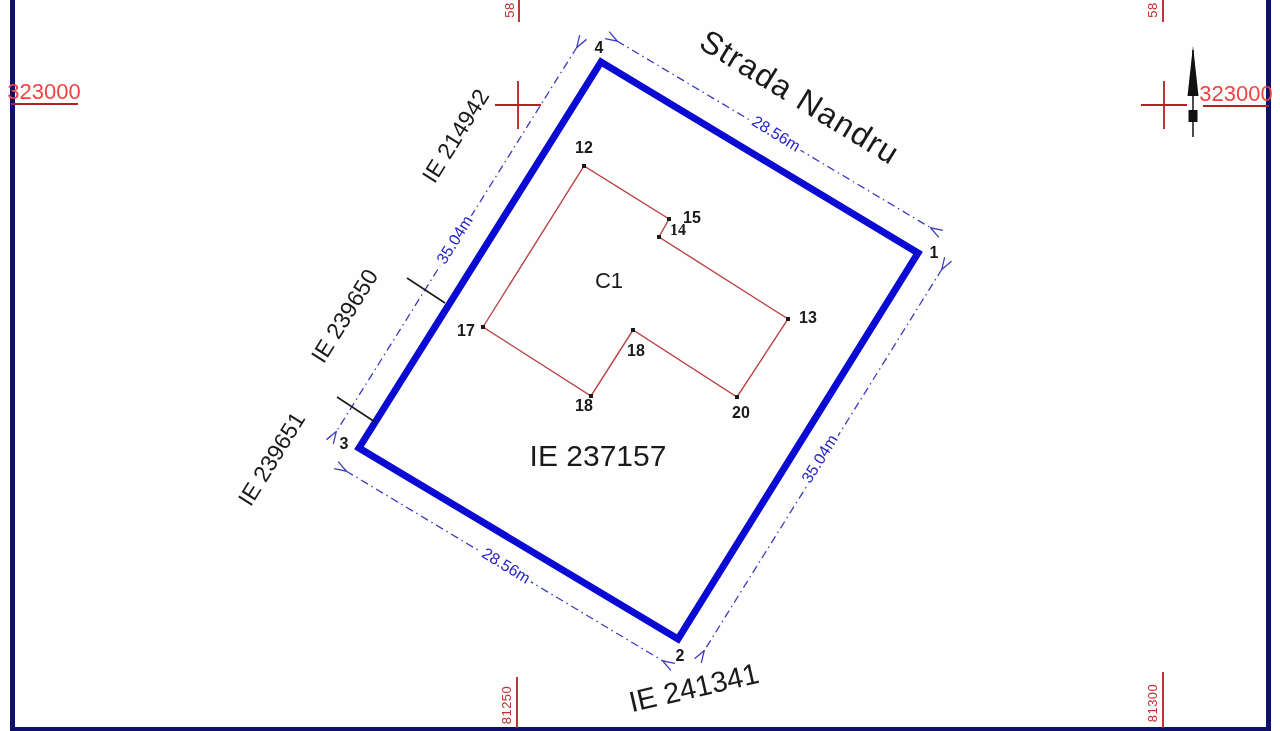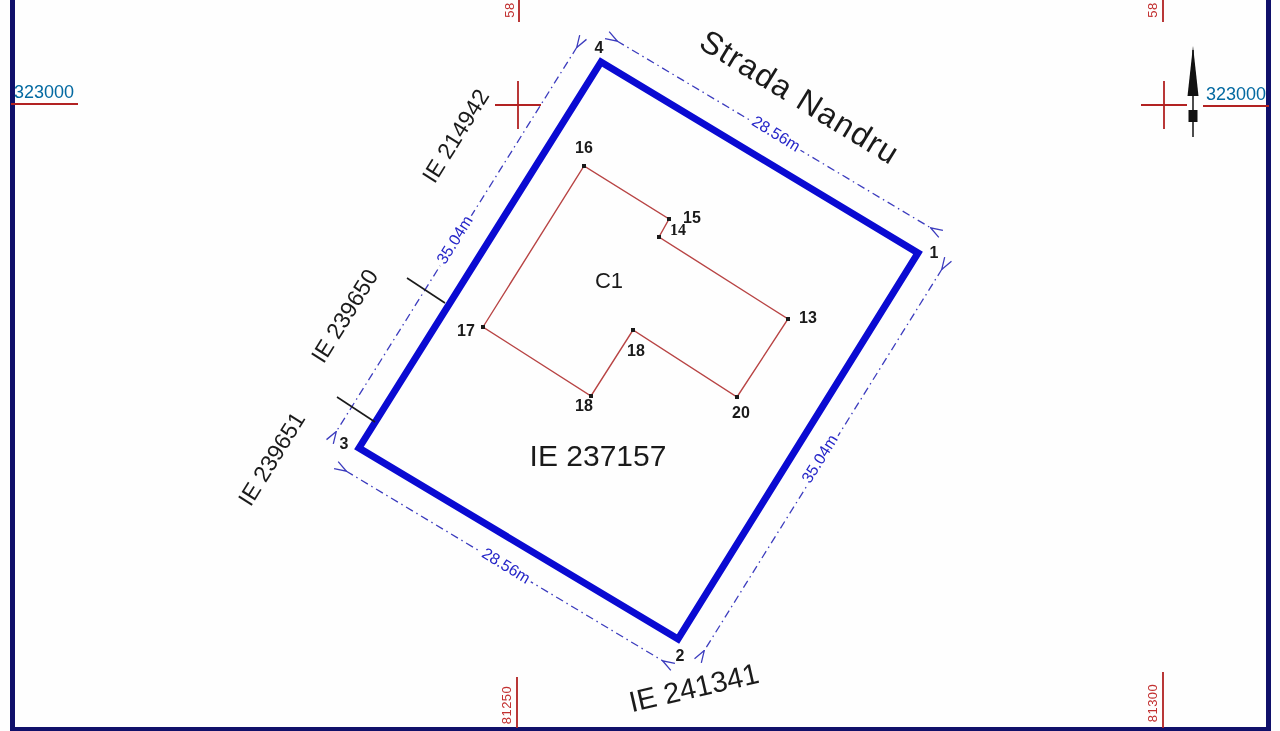--- a/index.html
+++ b/index.html
@@ -19,21 +19,21 @@
   }
   .street{font-size:32px;letter-spacing:1.5px;transform:translate(-50%,-50%) rotate(31.5deg);}
   .dim{font-size:16px;color:#2525c8;background:#fefefe;padding:0 3px;}
   .dim.r31{transform:translate(-50%,-50%) rotate(31.5deg);}
   .dim.rm58{transform:translate(-50%,-50%) rotate(-58deg);}
   .ie-side{font-size:23px;transform:translate(-50%,-50%) rotate(-58deg);}
   .ie-flat{font-size:30px;}
   .ie-south{font-size:29px;transform:translate(-50%,-50%) rotate(-13deg);}
   .c1{font-size:22px;}
   .pt{font-size:16px;font-weight:600;}
-  .gridtxt{font-size:18px;color:#0369a1;text-align:right;}
+  .gridtxt{font-size:22px;color:#ef4444;text-align:right;}
   .gridtxt-v{font-size:13px;color:#c23030;transform:translate(-50%,-50%) rotate(-90deg);letter-spacing:0.5px;}
 </style>
 </head>
 <body>
 
 <div class="border border-left"></div>
 <div class="border border-right"></div>
 <div class="border border-bottom"></div>
 
 <svg class="plan" width="1280" height="731" viewBox="0 0 1280 731">
@@ -102,21 +102,21 @@
 <div class="lbl ie-south" style="left:694px;top:688px;">IE 241341</div>
 
 <div class="lbl ie-flat" style="left:598px;top:456px;">IE 237157</div>
 <div class="lbl c1" style="left:609px;top:281px;">C1</div>
 
 <div class="lbl pt" style="left:599px;top:48px;">4</div>
 <div class="lbl pt" style="left:934px;top:253px;">1</div>
 <div class="lbl pt" style="left:680px;top:656px;">2</div>
 <div class="lbl pt" style="left:344px;top:444px;">3</div>
 
-<div class="lbl pt" style="left:584px;top:148px;">16</div>
+<div class="lbl pt" style="left:584px;top:148px;">12</div>
 <div class="lbl pt" style="left:692px;top:218px;">15</div>
 <div class="lbl pt" style="left:678px;top:230px;font-family:Liberation Serif, serif;">14</div>
 <div class="lbl pt" style="left:808px;top:318px;">13</div>
 <div class="lbl pt" style="left:741px;top:413px;">20</div>
 <div class="lbl pt" style="left:636px;top:351px;">18</div>
 <div class="lbl pt" style="left:584px;top:406px;">18</div>
 <div class="lbl pt" style="left:466px;top:331px;">17</div>
 
 <div class="lbl gridtxt" style="left:44px;top:92px;">323000</div>
 <div class="lbl gridtxt" style="left:1236px;top:94px;">323000</div>

